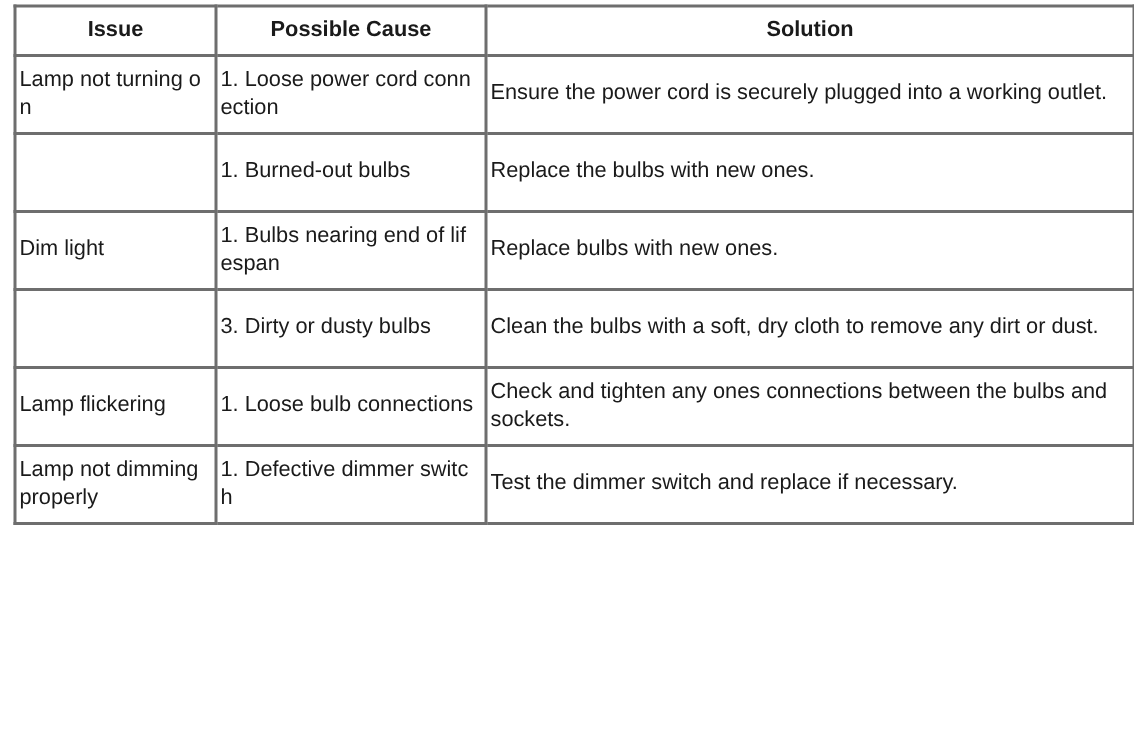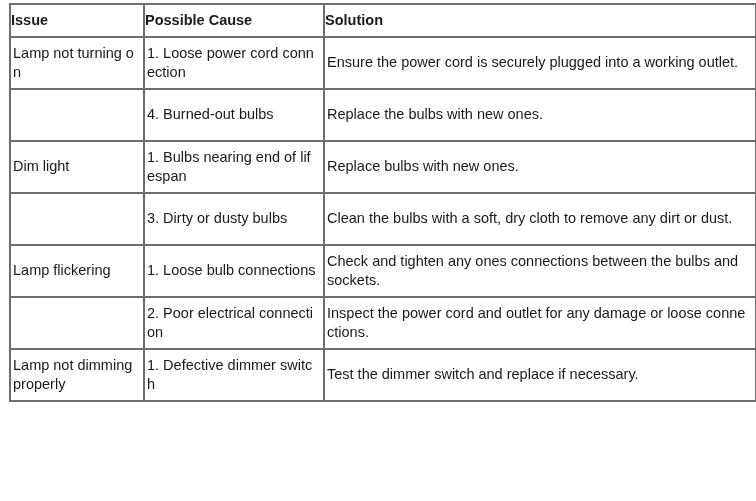--- a/index.html
+++ b/index.html
@@ -17,21 +17,21 @@
     border: 2px solid #6e6e6e;
     padding: 0 7px 0 2px;
     vertical-align: middle;
     line-height: 19.5px;
     word-break: break-all;
     overflow-wrap: anywhere;
   }
   table.troubleshoot th {
     height: 31px;
     font-weight: bold;
-    text-align: left;
+    text-align: center;
     padding: 0 0;
   }
   table.troubleshoot td { height: 50px; }
   col.c1 { width: 134px; }
   col.c2 { width: 180px; }
   col.c3 { width: 432px; }
 </style>
 </head>
 <body>
 
@@ -49,42 +49,37 @@
     </tr>
   </thead>
   <tbody>
     <tr>
       <td>Lamp not turning on</td>
       <td>1. Loose power cord connection</td>
       <td>Ensure the power cord is securely plugged into a working outlet.</td>
     </tr>
     <tr>
       <td></td>
-      <td>4. Burned-out bulbs</td>
+      <td>1. Burned-out bulbs</td>
       <td>Replace the bulbs with new ones.</td>
     </tr>
     <tr>
       <td>Dim light</td>
       <td>1. Bulbs nearing end of lifespan</td>
       <td>Replace bulbs with new ones.</td>
     </tr>
     <tr>
       <td></td>
       <td>3. Dirty or dusty bulbs</td>
       <td>Clean the bulbs with a soft, dry cloth to remove any dirt or dust.</td>
     </tr>
     <tr>
       <td>Lamp flickering</td>
       <td>1. Loose bulb connections</td>
       <td>Check and tighten any ones connections between the bulbs and sockets.</td>
     </tr>
     <tr>
-      <td></td>
-      <td>2. Poor electrical connection</td>
-      <td>Inspect the power cord and outlet for any damage or loose connections.</td>
-    </tr>
-    <tr>
       <td>Lamp not dimming properly</td>
       <td>1. Defective dimmer switch</td>
       <td>Test the dimmer switch and replace if necessary.</td>
     </tr>
   </tbody>
 </table>
 
 </body></html>

